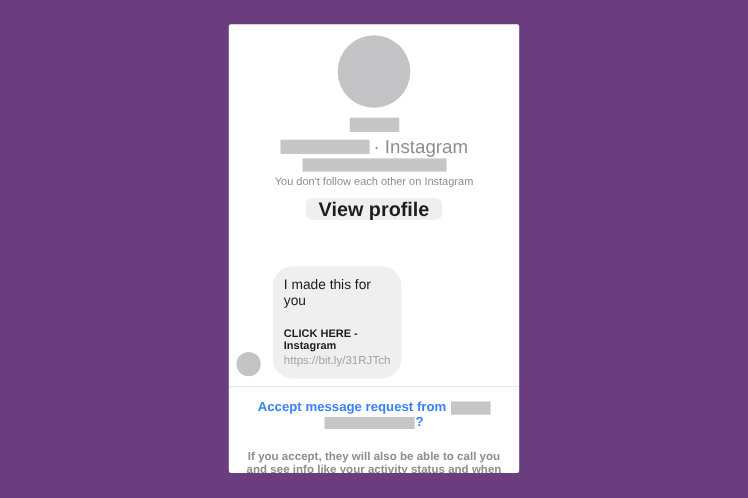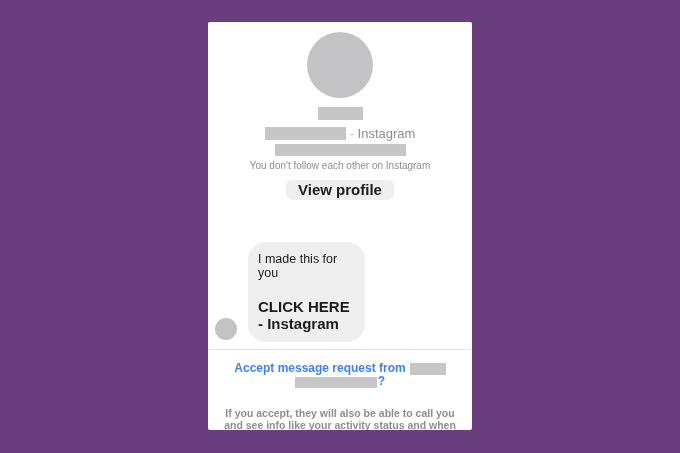--- a/index.html
+++ b/index.html
@@ -41,38 +41,38 @@
   .username-bar { width: 45px; height: 13px; margin-top: 9px; }
   .name-row {
     margin-top: 7px;
     display: flex;
     align-items: center;
     gap: 4px;
     height: 13px;
   }
   .name-bar { width: 81px; height: 13px; }
   .instagram-suffix {
-    font-size: 13px;
+    font-size: 17px;
     color: #8e8e8e;
     line-height: 13px;
   }
   .fullname-bar { width: 131px; height: 12px; margin-top: 4px; }
   .follow-text {
     margin-top: 4px;
     font-size: 10px;
     color: #8e8e8e;
   }
   .view-profile-btn {
     margin-top: 9px;
     background: #efefef;
     border: none;
     border-radius: 6px;
     padding: 4px 12px;
     font-family: inherit;
-    font-size: 15px;
+    font-size: 18px;
     font-weight: bold;
     color: #1c1c1e;
     height: 20px;
     line-height: 12px;
     cursor: pointer;
   }
 
   
   .chat-section {
     margin-top: 42px;
@@ -93,21 +93,21 @@
     border-radius: 18px;
     width: 117px;
     padding: 10px 12px 10px 10px;
   }
   .bubble-text {
     font-size: 12.5px;
     color: #1c1c1e;
   }
   .link-block { margin-top: 18px; cursor: pointer; }
   .link-title {
-    font-size: 15px;
+    font-size: 10px;
     font-weight: bold;
     color: #1c1c1e;
   }
   .link-url {
     margin-top: 2px;
     font-size: 10.5px;
     color: #a4a4a6;
   }
 
   
@@ -156,20 +156,21 @@
       <div class="follow-text">You don't follow each other on Instagram</div>
       <button class="view-profile-btn">View profile</button>
     </div>
 
     <div class="chat-section">
       <div class="avatar-small"></div>
       <div class="bubble">
         <div class="bubble-text">I made this for you</div>
         <div class="link-block">
           <div class="link-title">CLICK HERE - Instagram</div>
+          <div class="link-url">https://bit.ly/31RJTch</div>
         </div>
       </div>
     </div>
 
     <div class="request-section">
       <div class="request-title">
         <div class="request-line">
           <span>Accept message request from</span><span class="inline-redact bar-a"></span>
         </div>
         <div class="request-line">

